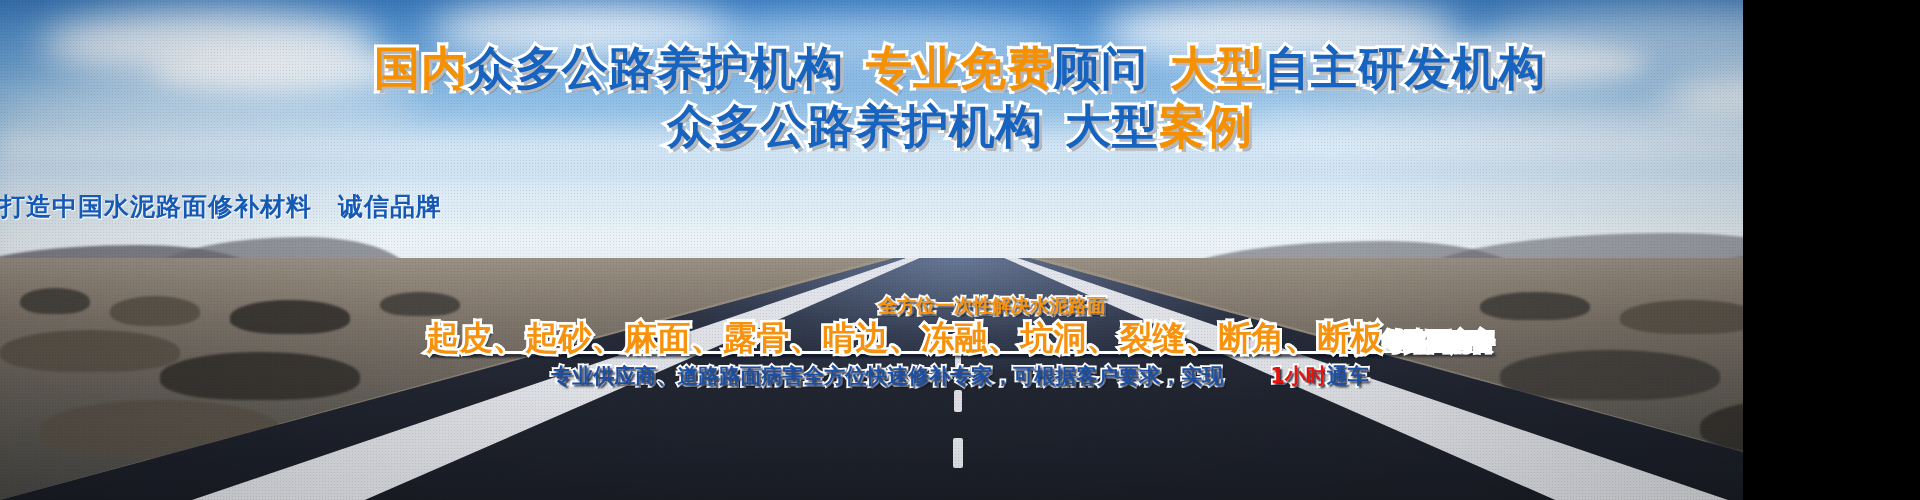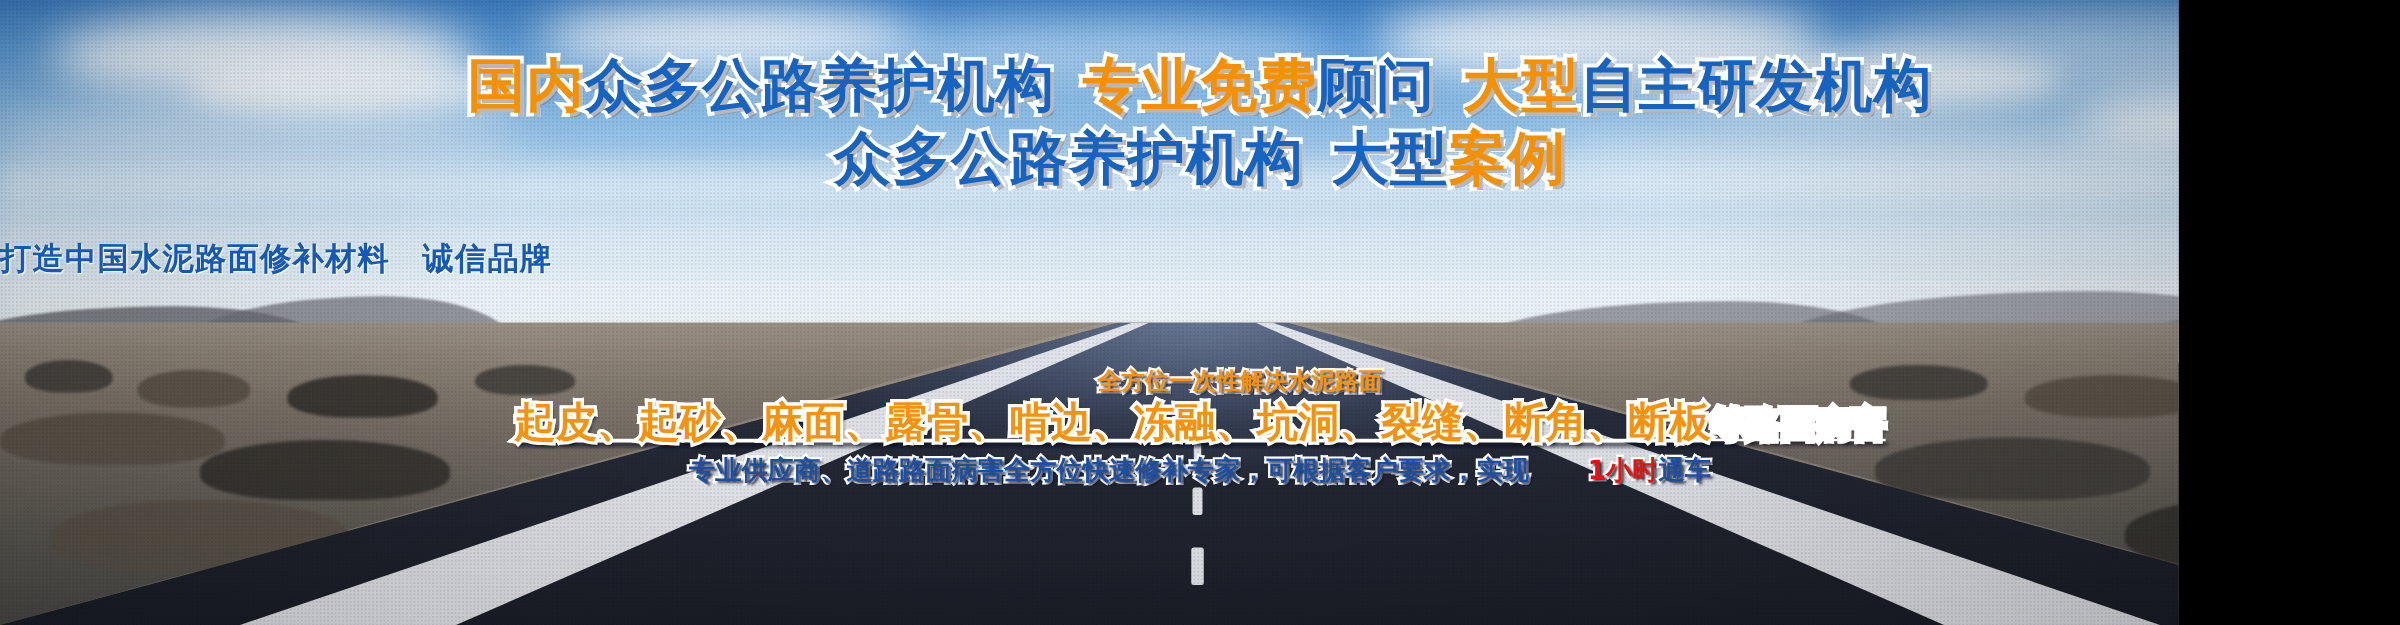--- a/index.html
+++ b/index.html
@@ -190,21 +190,21 @@
   }
   .bot2 span{
     display:inline-block;
     -webkit-text-stroke:5px #ffffff;
     paint-order:stroke fill;
     text-shadow:2px 3px 3px rgba(8,12,28,.9);
     text-decoration:underline;
   }
   .bOrange{color:#f6920d;}
   .bWhiteTxt{color:#ffffff;}
-  .bWhiteTxt.sm{font-size:28px;}
+  .bWhiteTxt.sm{font-size:22px;}
 
   .bot3{
     top:362px;font-size:21px;line-height:28px;font-weight:bold;
     white-space:nowrap;
   }
   .bot3 span{
     display:inline-block;
     -webkit-text-stroke:3.5px #ffffff;
     paint-order:stroke fill;
     text-shadow:2px 2px 2px rgba(8,12,28,.85);

